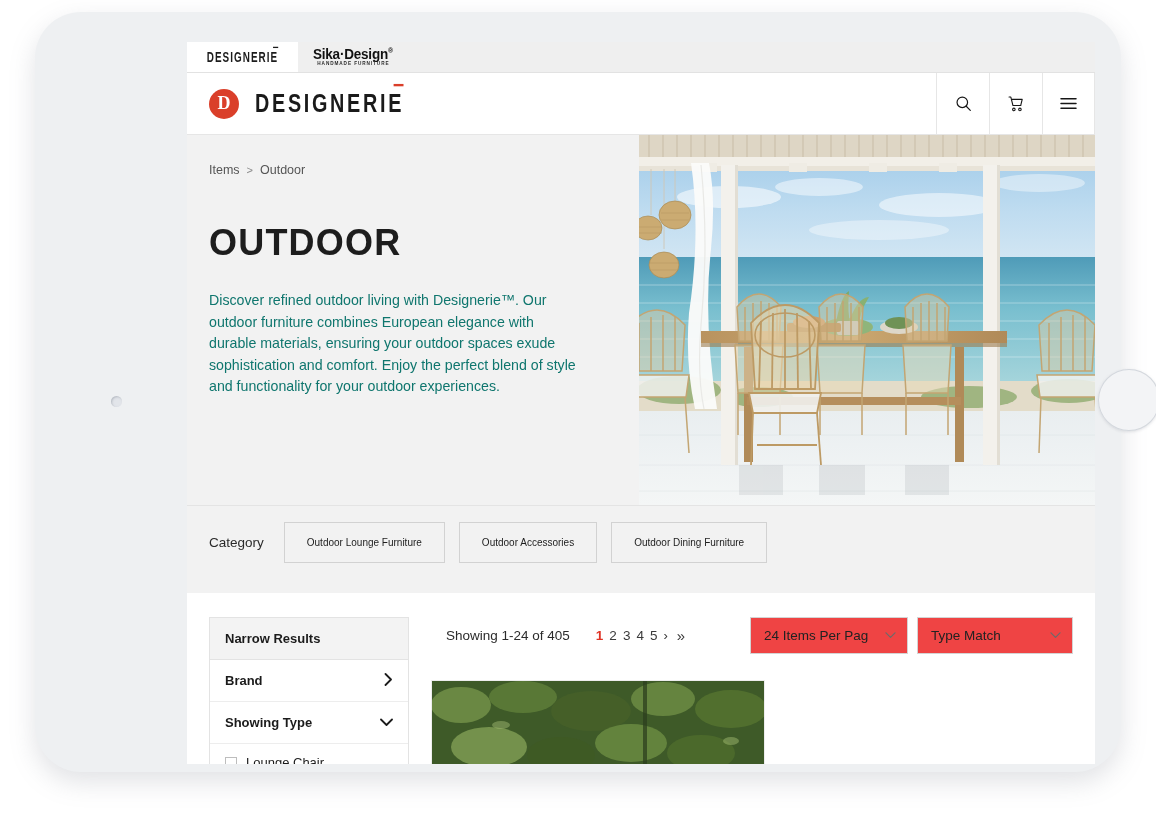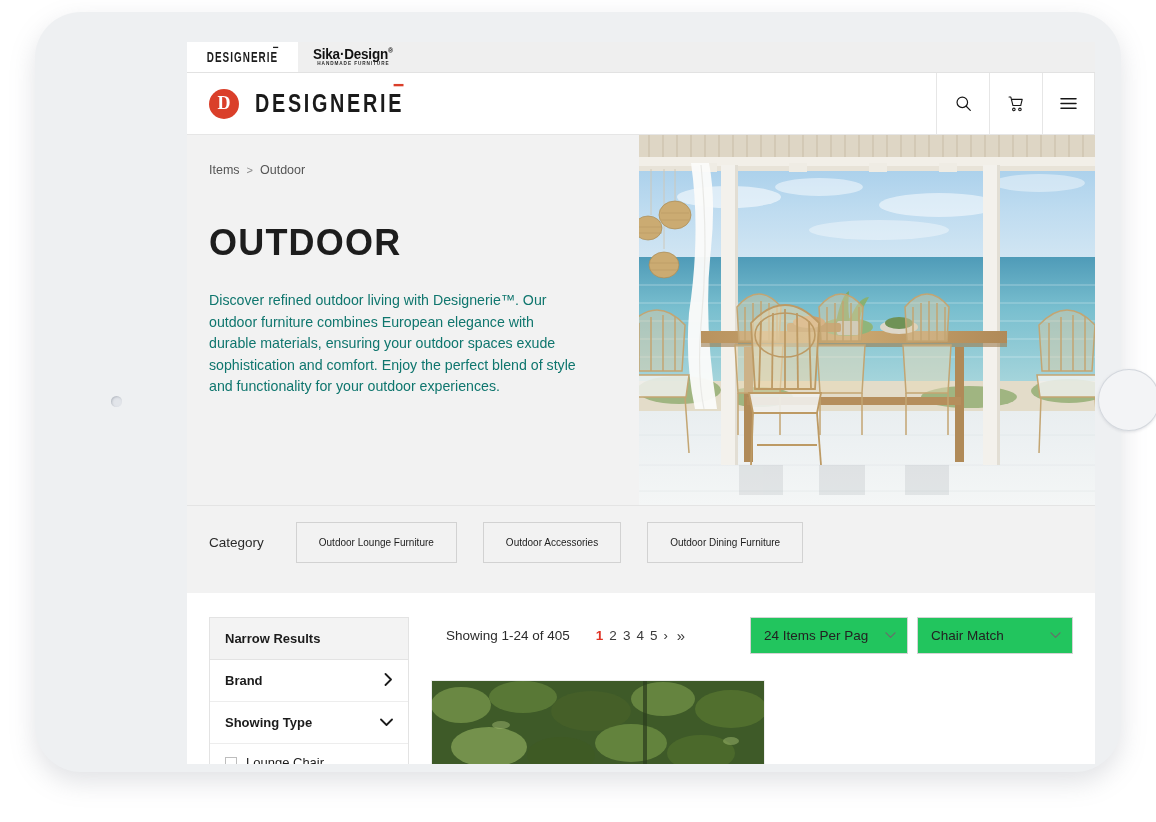--- a/index.html
+++ b/index.html
@@ -180,21 +180,21 @@
     left: 452px; top: 0;
     width: 456px; height: 370px;
     overflow: hidden;
   }
   .hero-img svg { display: block; width: 456px; height: 370px; }
 
   
   .category-bar {
     background: #f2f2f2;
     padding: 16px 22px 30px 22px;
-    display: flex; align-items: center; gap: 26px;
+    display: flex; align-items: center; gap: 14px;
     border-top: 1px solid #e4e4e4;
   }
   .category-label { font-size: 13.5px; color: #2a2a2a; margin-right: 6px; }
   .cat-chip {
     border: 1px solid #d2d2d2;
     background: #f2f2f2;
     padding: 14px 22px;
     font-size: 10px;
     color: #1d1d1d;
     cursor: pointer;
@@ -257,21 +257,21 @@
   .pager .arrow { cursor: pointer; font-size: 13px; color: #3a3a3a; }
   .pager .arrow.dbl { font-size: 15px; margin-left: 3px; }
 
   .toolbar-right {
     margin-left: auto;
     display: flex; gap: 9px;
   }
   .select {
     position: relative;
     border: 1px solid #d4d4d4;
-    background: #22c55e;
+    background: #ef4444;
     height: 37px;
     display: flex; align-items: center;
     padding: 0 26px 0 13px;
     font-size: 13.5px; color: #222;
     cursor: pointer;
     white-space: nowrap;
   }
   .select#per-page-select { width: 158px; }
   .select#sort-select { width: 156px; }
   .select .caret {
@@ -629,21 +629,21 @@
             <div class="toolbar-right">
               <div class="select" id="per-page-select">
                 <span>24 Items Per Pag</span>
                 <span class="caret">
                   <svg width="11" height="7" viewBox="0 0 11 7">
                       <path d="M1 1 L5.5 5.6 L10 1" fill="none" stroke="#6b6b6b" stroke-width="1.2" stroke-linecap="round" stroke-linejoin="round"></path>
                     </svg>
                 </span>
               </div>
               <div class="select" id="sort-select">
-                <span>Chair Match</span>
+                <span>Type Match</span>
                 <span class="caret">
                   <svg width="11" height="7" viewBox="0 0 11 7">
                       <path d="M1 1 L5.5 5.6 L10 1" fill="none" stroke="#6b6b6b" stroke-width="1.2" stroke-linecap="round" stroke-linejoin="round"></path>
                     </svg>
                 </span>
               </div>
             </div>
           </div>
 
           <div class="product-grid">

